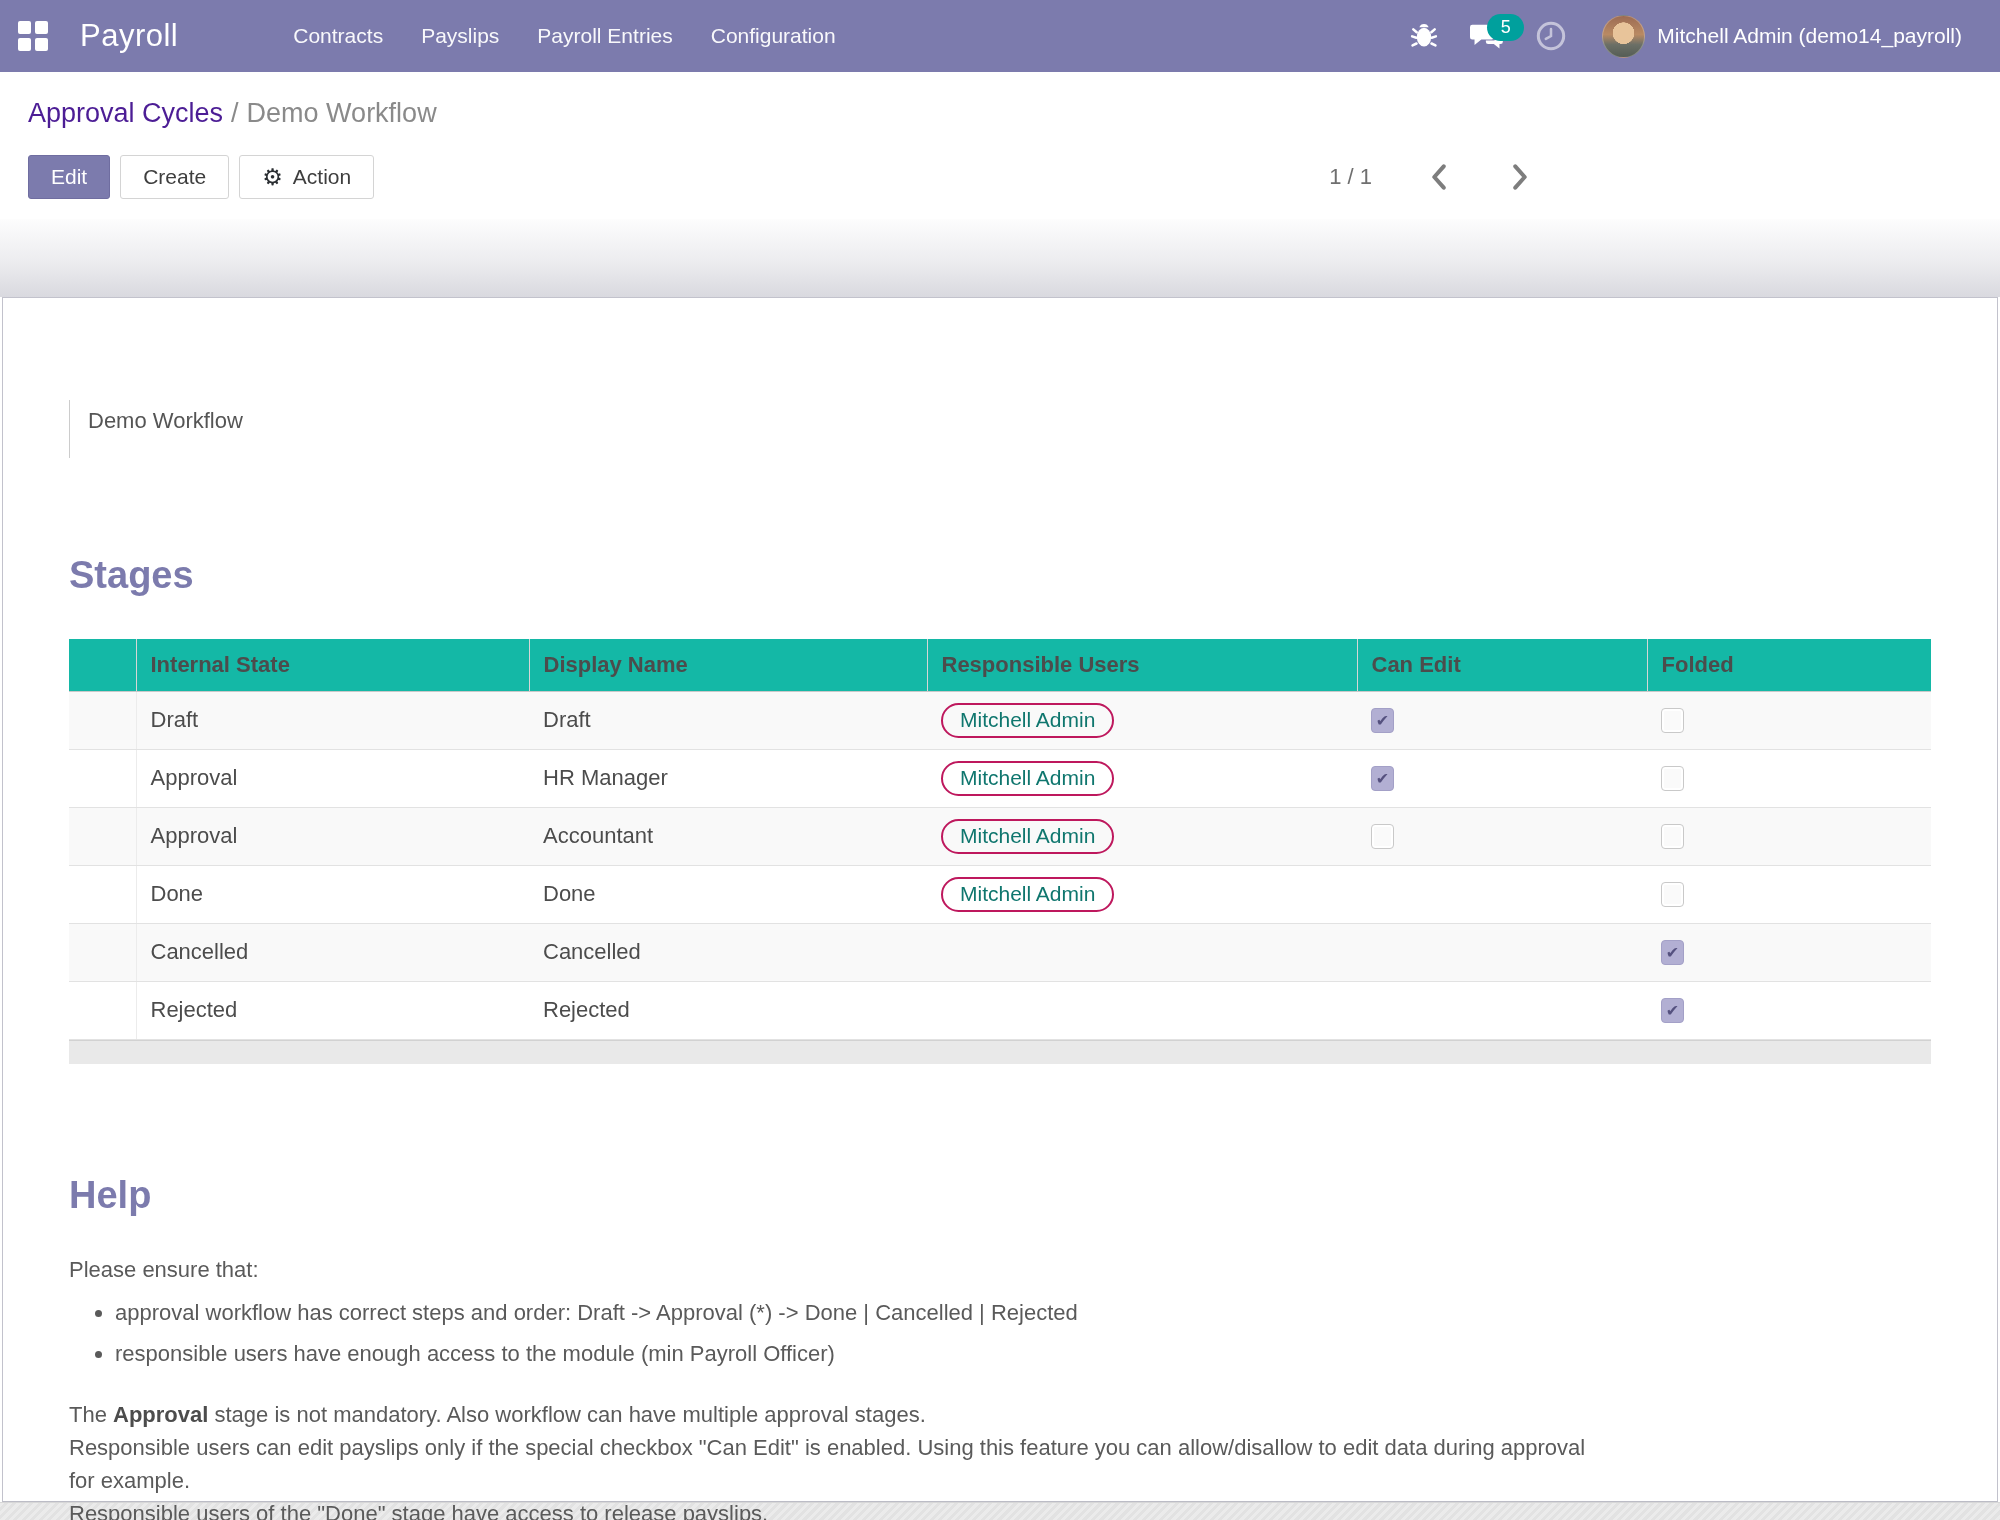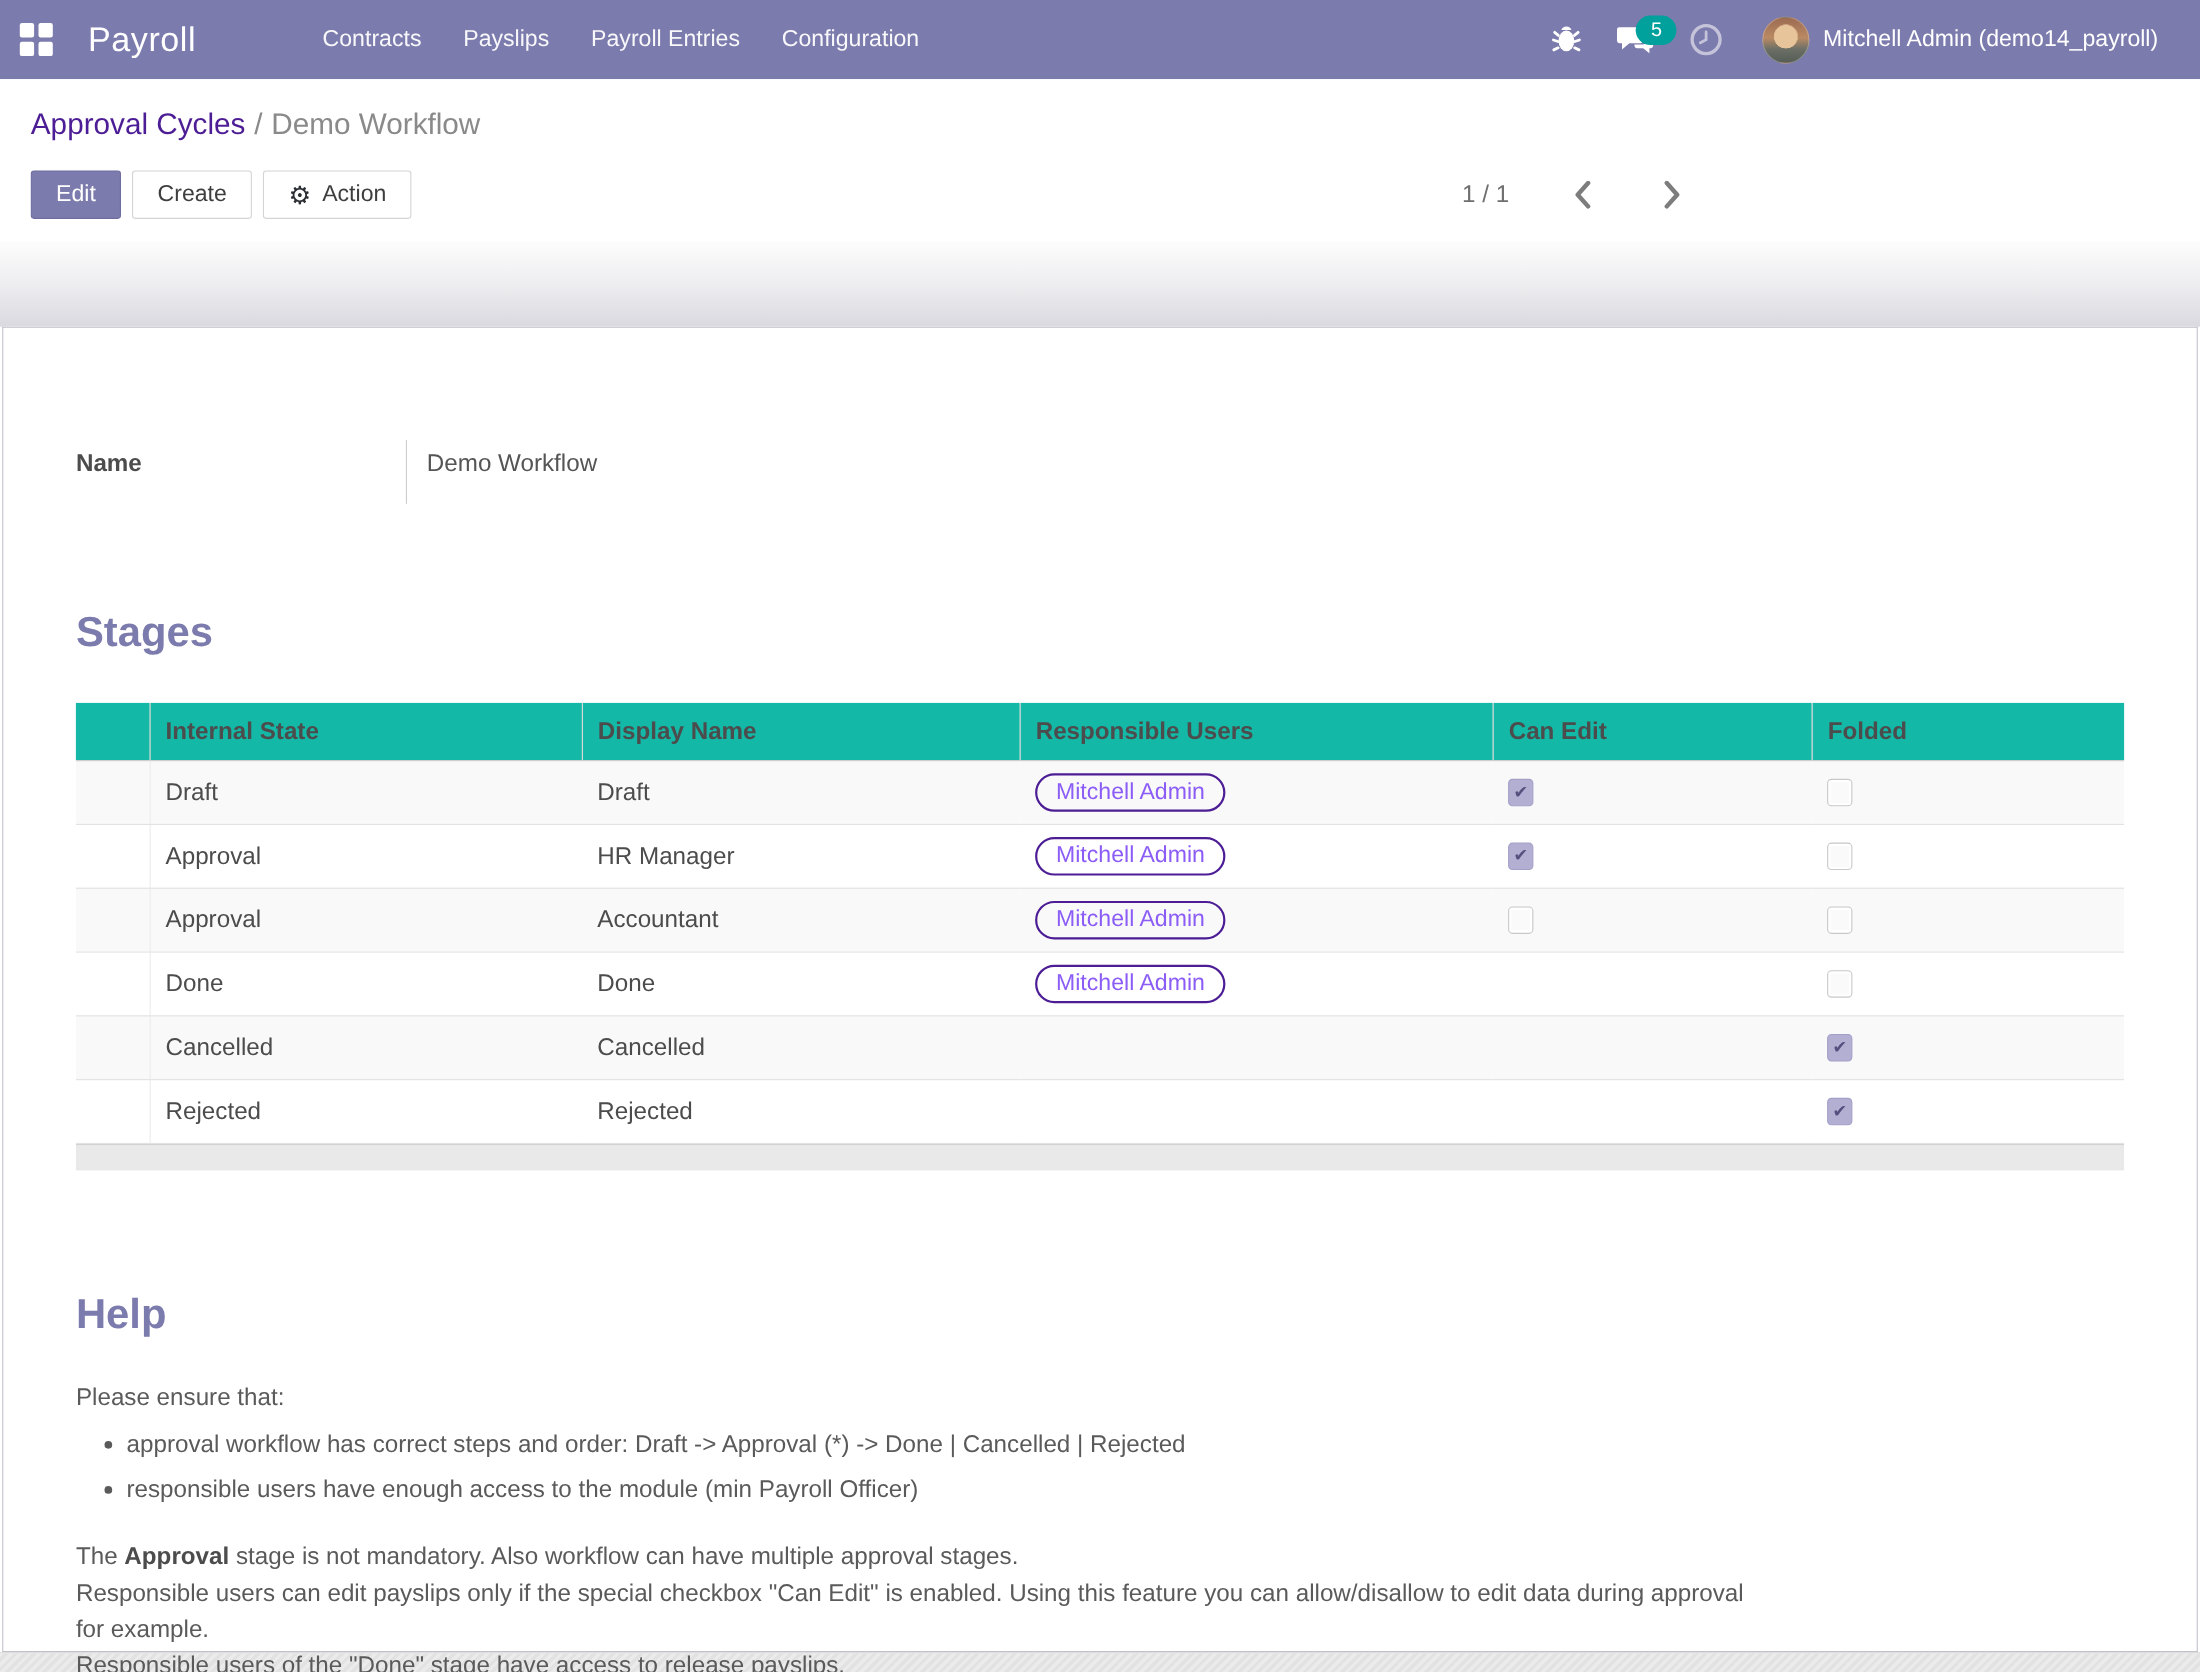--- a/index.html
+++ b/index.html
@@ -135,23 +135,23 @@
     border-bottom:1px solid #e2e2e2;
   }
   table.stages tbody tr { cursor:pointer; }
   table.stages tbody tr:nth-child(odd) { background:#f9f9f9; }
   table.stages tbody tr:nth-child(even) { background:#ffffff; }
   table.stages td.handle { border-right:1px solid #ececec; }
   .table-footer { height:24px; background:#e9e9e9; border-top:1px solid #d2d2d2; }
 
   .tag-pill {
     display:inline-block;
-    border:2px solid #4c1d95;
+    border:2px solid #be185d;
     border-radius:18px;
-    color:#8b5cf6;
+    color:#0f766e;
     font-size:21px;
     padding:3px 17px 4px 17px;
     background:transparent;
     white-space:nowrap;
   }
   .o-checkbox {
     display:inline-flex; align-items:center; justify-content:center;
     width:23px; height:25px;
     border-radius:4px;
     background:#fafafa;
@@ -254,21 +254,20 @@
       </span>
     </div>
   </div>
 </section>
 
 <div class="band"></div>
 
 <main class="sheet">
 
   <div class="field-row">
-    <div class="field-label">Name</div>
     <div class="field-sep"></div>
     <div class="field-value">Demo Workflow</div>
   </div>
 
   <h2 class="section-title">Stages</h2>
 
   <table class="stages">
     <colgroup>
       <col class="c0">
         <col class="c1">

